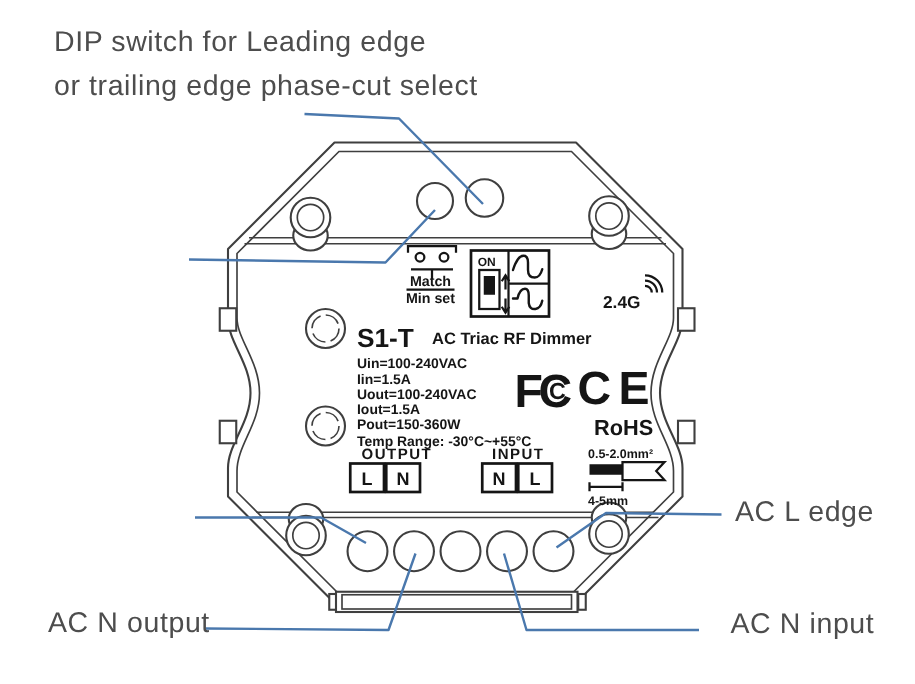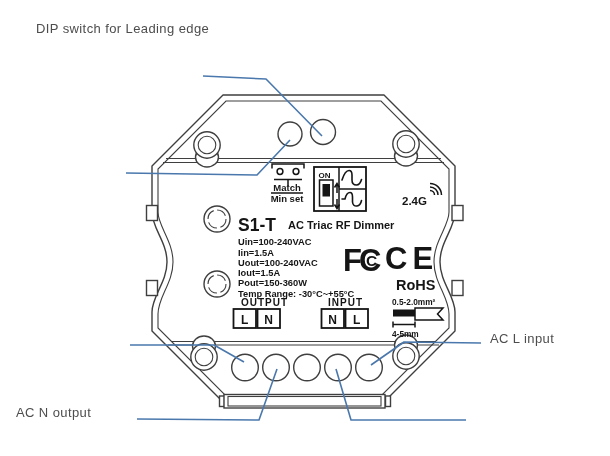--- a/index.html
+++ b/index.html
@@ -1,19 +1,19 @@
 <!DOCTYPE html>
 <html><head>
 <meta charset="utf-8">
 <style>
   html,body{margin:0;padding:0;background:#ffffff;}
   #canvas{position:relative;width:610px;height:456px;background:#ffffff;overflow:hidden;
           font-family:"Liberation Sans",sans-serif;}
   .lbl{position:absolute;font-family:"Liberation Sans",sans-serif;font-weight:400;
-       font-size:13px;color:#4d4d4d;letter-spacing:.4px;white-space:nowrap;}
+       font-size:19px;color:#4d4d4d;letter-spacing:.4px;white-space:nowrap;}
   .lbl-2line div{line-height:29px;}
   svg{position:absolute;left:0;top:0;}
   .outl{fill:none;stroke:#3f3f3f;stroke-width:1.4;stroke-linejoin:round;}
   .thin{fill:none;stroke:#3f3f3f;stroke-width:1.1;}
   .wfill{fill:#ffffff;stroke:#3f3f3f;stroke-width:1.4;}
   .print{fill:none;stroke:#151515;stroke-width:1.5;}
   .printbold{fill:none;stroke:#151515;stroke-width:1.8;}
   .pfill{fill:#151515;stroke:none;}
   .wave{fill:none;stroke:#151515;stroke-width:1.6;stroke-linecap:round;stroke-linejoin:round;}
   .leader{fill:none;stroke:#4a78ad;stroke-width:1.6;stroke-linejoin:round;}
@@ -179,16 +179,18 @@
       <polyline class="leader" points="126,173 257,175 290,140"></polyline>
       <polyline class="leader" points="130,345 214,345 244,362"></polyline>
       <polyline class="leader" points="137,419 259,420 277,369"></polyline>
       <polyline class="leader" points="466,420 351,420 336,369"></polyline>
       <polyline class="leader" points="481,343 404,342 371,365"></polyline>
     </g>
   </svg>
 
   <div class="lbl lbl-2line" style="left:36px;top:14px;">
     <div>DIP switch for Leading edge</div>
+    <div>or trailing edge phase-cut select</div>
   </div>
-  <div class="lbl" style="left:16px;top:405px;text-align:center;">AC N output</div>
-  <div class="lbl" style="left:490px;top:331px;">AC L input</div>
+  <div class="lbl" style="left:32px;top:405px;text-align:center;">AC N output</div>
+  <div class="lbl" style="left:490px;top:331px;">AC L edge</div>
+  <div class="lbl" style="left:487px;top:406px;">AC N input</div>
 </div>
 
 </body></html>

